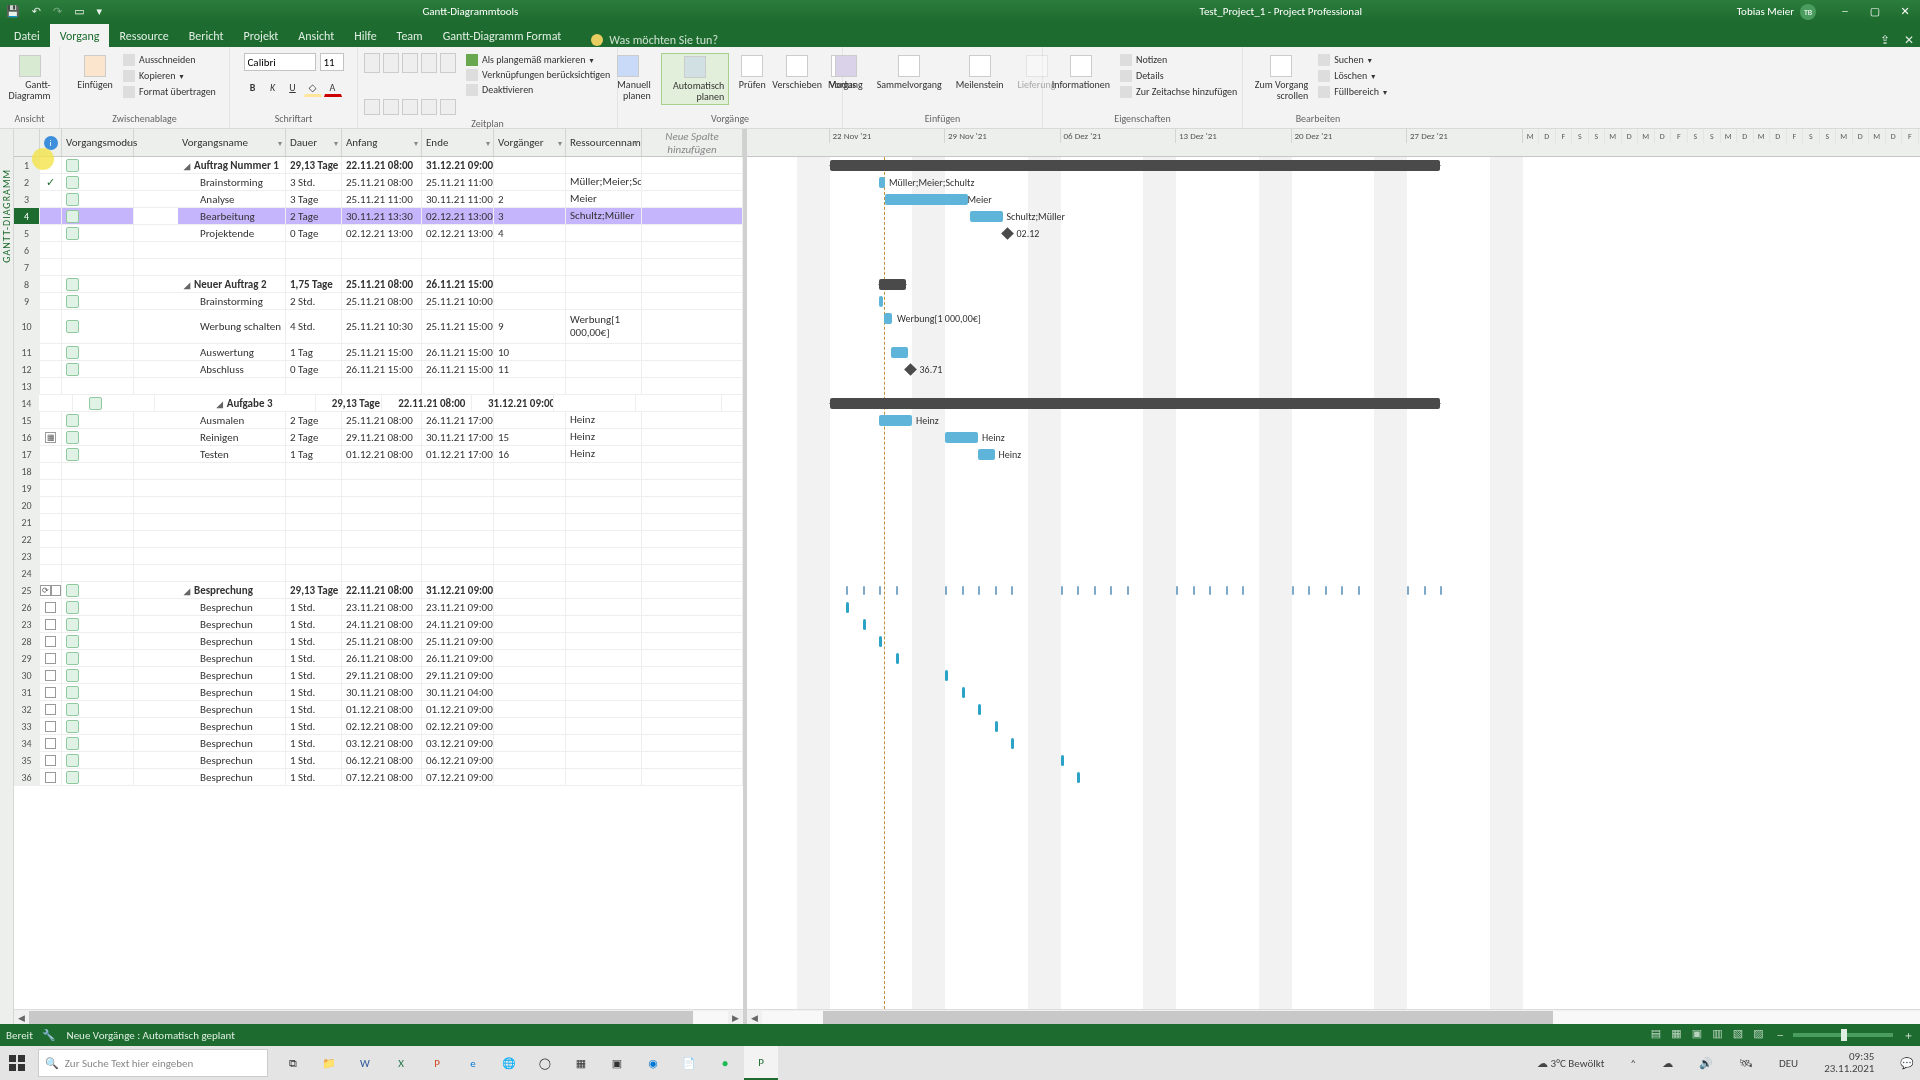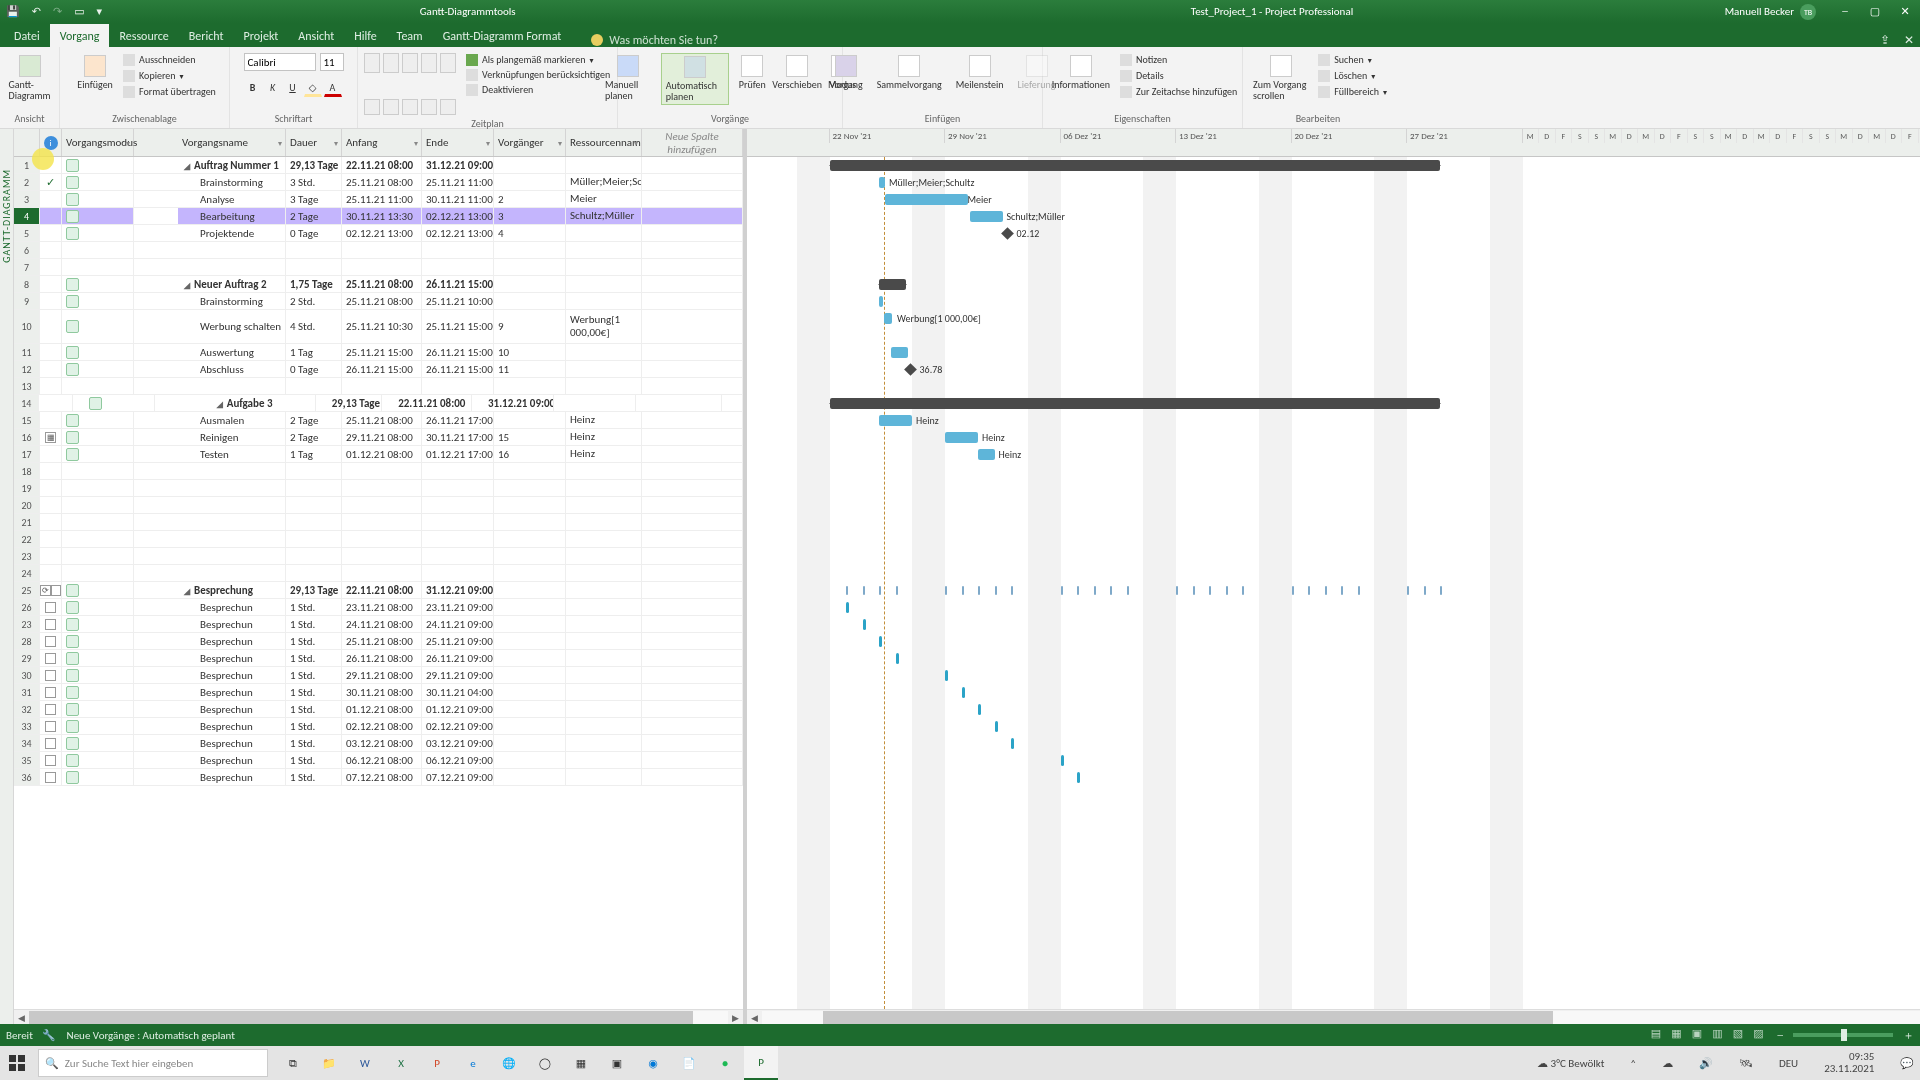--- a/index.html
+++ b/index.html
@@ -23,21 +23,21 @@
 .menu-bar .tab { padding: 5px 10px 4px; cursor: pointer; }
 .menu-bar .tab.active { background: #f3f3f3; color: #1d6b2e; }
 .menu-bar .tell-me { margin-left: 20px; display:flex; align-items:center; gap:6px; opacity:.9;}
 .menu-bar .right-icons { margin-left:auto; padding-right:6px; display:flex; gap:14px; }
 
 
 .ribbon { height: 82px; background: #f3f3f3; border-bottom: 1px solid #d9d9d9; display: flex; font-size: 10px; }
 .ribbon-group { border-right:1px solid #e3e3e3; padding: 2px 6px 0 6px; display:flex; flex-direction:column; align-items:center; }
 .ribbon-group-body { display:flex; gap:6px; flex:1; align-items:flex-start; padding-top:4px; }
 .ribbon-group-label { color:#666; font-size:10px; padding:2px 0 3px; text-align:center; width:100%; position:relative;}
-.ribbon-big { display:flex; flex-direction:column; align-items:center; cursor:pointer; padding:2px 4px; min-width:44px; text-align:left; }
+.ribbon-big { display:flex; flex-direction:column; align-items:center; cursor:pointer; padding:2px 4px; min-width:44px; text-align:right; }
 .ribbon-big .ic { width:22px; height:22px; margin-bottom:2px; background:#fff; border:1px solid #ccc; }
 .ribbon-big .lbl { line-height:1.1; }
 .ribbon-mini { display:flex; flex-direction:column; gap:3px; }
 .ribbon-mini div { display:flex; align-items:center; gap:4px; cursor:pointer; white-space:nowrap; }
 .ribbon-mini .mi { width:12px; height:12px; background:#ddd; display:inline-block; }
 .font-combo { display:flex; gap:4px; }
 .font-combo input { height:18px; border:1px solid #c3c3c3; font-size:11px; padding:0 3px; }
 .font-name { width:72px; }
 .font-size { width:24px; }
 .font-buttons { display:flex; gap:2px; margin-top:4px; }
@@ -145,21 +145,21 @@
   <div class="title-left">
     <span>💾</span>
     <span>↶</span>
     <span style="opacity:.4">↷</span>
     <span>▭</span>
     <span>▾</span>
   </div>
   <div class="title-center-1"><span class="tool">Gantt-Diagrammtools</span></div>
   <div class="title-center-2">Test_Project_1 - Project Professional</div>
   <div class="title-user">
-    <span>Manuell Becker</span>
+    <span>Tobias Meier</span>
     <span class="avatar">TB</span>
   </div>
   <div class="win-controls">
     <span>─</span>
     <span>▢</span>
     <span>✕</span>
   </div>
 </div>
 
 <div class="menu-bar">
@@ -1114,21 +1114,21 @@
           </div>
           <div class="gantt-row" style="top: 153px;">
             <div class="bar bar-blue" style="left:137px;width:8px"></div>
             <div class="gantt-lbl" style="left:150px">Werbung[1 000,00€]</div>
           </div>
           <div class="gantt-row" style="top: 187px;">
             <div class="bar bar-blue" style="left:144px;width:16.5px"></div>
           </div>
           <div class="gantt-row" style="top: 204px;">
             <div class="ms" style="left:158.5px"></div>
-            <div class="gantt-lbl" style="left:172.5px">36.78</div>
+            <div class="gantt-lbl" style="left:172.5px">36.71</div>
           </div>
           <div class="gantt-row" style="top: 238px;">
             <div class="bar bar-dark" style="left:82.5px;width:610.5px"></div>
           </div>
           <div class="gantt-row" style="top: 255px;">
             <div class="bar bar-blue" style="left:132px;width:33px"></div>
             <div class="gantt-lbl" style="left:169px">Heinz</div>
           </div>
           <div class="gantt-row" style="top: 272px;">
             <div class="bar bar-blue" style="left:198px;width:33px"></div>

